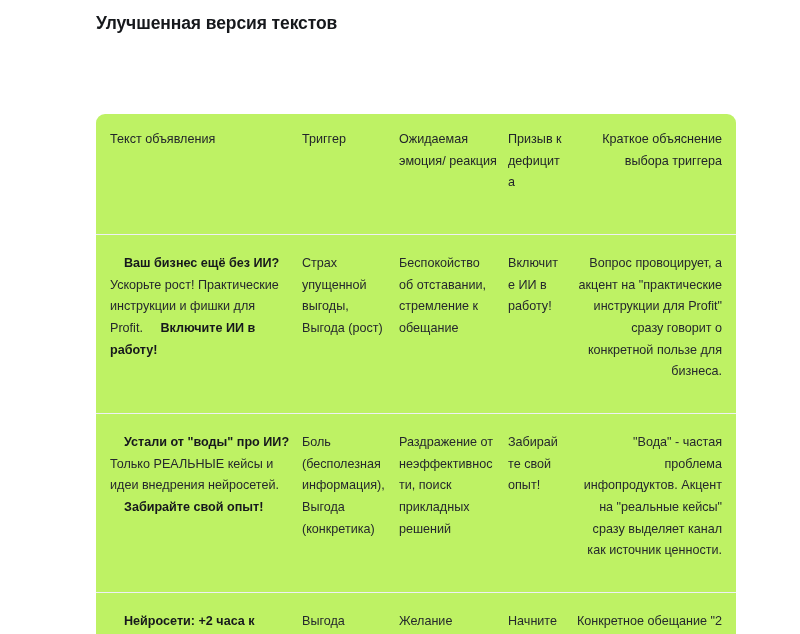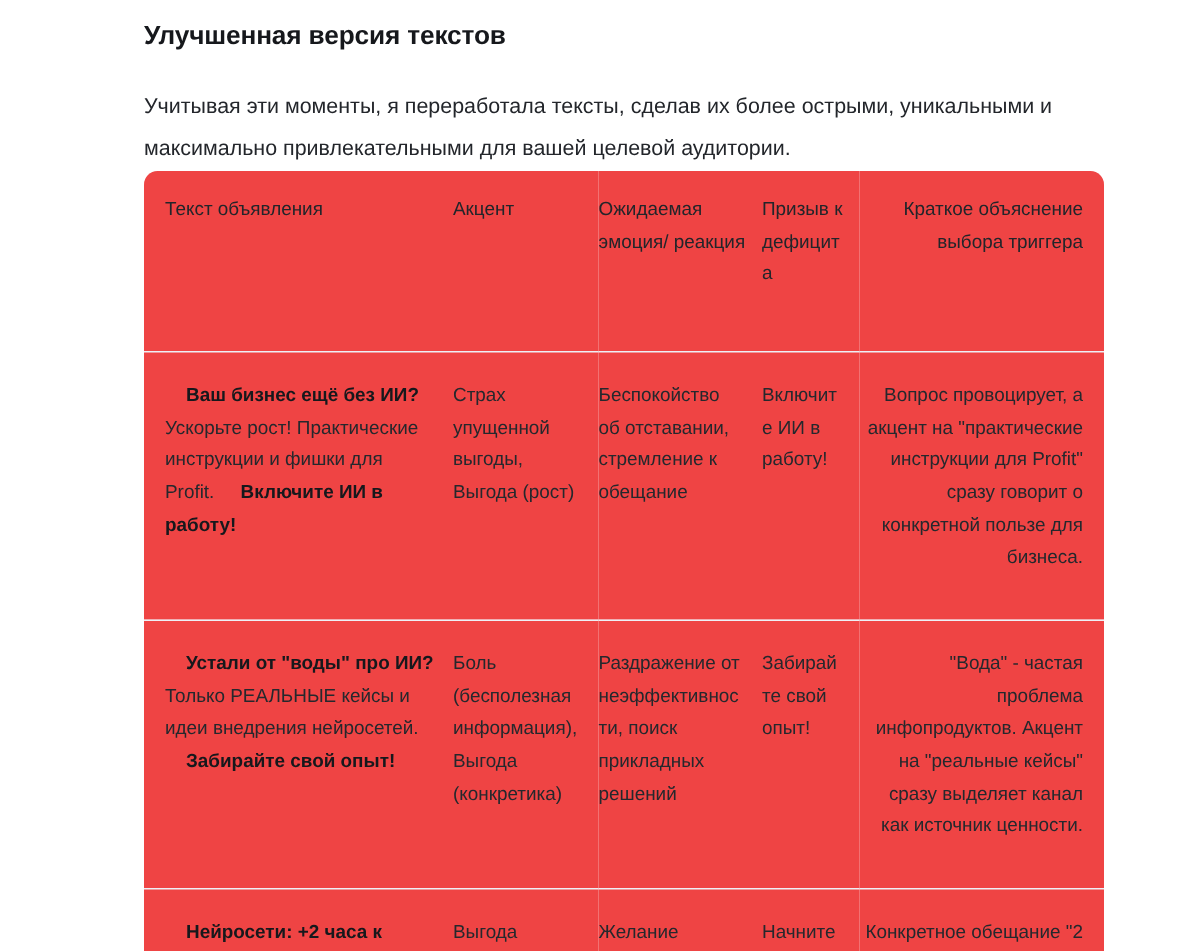--- a/index.html
+++ b/index.html
@@ -70,21 +70,21 @@
 
   table.adtable th,
   table.adtable td {
     vertical-align: top;
     text-align: left;
     font-weight: normal;
     font-size: 12.6px;
     line-height: 1.72;
     color: #25282d;
     padding: 13px 11px 13px 0;
-    background: #ef4444;
+    background: #bef264;
     border-bottom: 1px solid #eef0f6;
   }
 
   table.adtable thead th {
     padding-top: 15px;
     padding-bottom: 40px;
     color: #22252a;
   }
 
   table.adtable tbody td {
@@ -130,36 +130,35 @@
     overflow-wrap: break-word;
   }
 </style>
 </head>
 <body>
 
 <div class="page">
 
   <div class="content">
     <h1 class="doc-title">Улучшенная версия текстов</h1>
-    <p class="doc-intro">Учитывая эти моменты, я переработала тексты, сделав их более острыми, уникальными и максимально привлекательными для вашей целевой аудитории.</p>
   </div>
 
   <div class="table-wrap">
     <table class="adtable">
       <colgroup>
         <col class="c1">
           <col class="c2">
           <col class="c3">
           <col class="c4">
           <col class="c5">
       </colgroup>
       <thead>
         <tr>
           <th class="nowrapish">Текст объявления</th>
-          <th class="nowrapish">Акцент</th>
+          <th class="nowrapish">Триггер</th>
           <th class="nowrapish">Ожидаемая эмоция/ реакция</th>
           <th class="nowrapish">Призыв к дефицита</th>
           <th class="nowrapish">Краткое объяснение выбора триггера</th>
         </tr>
       </thead>
       <tbody>
 
         <tr>
           <td class="cell-ad nowrapish"><b>Ваш бизнес ещё без ИИ?</b><span> Ускорьте рост! Практические инструкции и фишки для Profit. </span><b>Включите ИИ в работу!</b></td>
           <td class="nowrapish">Страх упущенной выгоды, Выгода (рост)</td>

